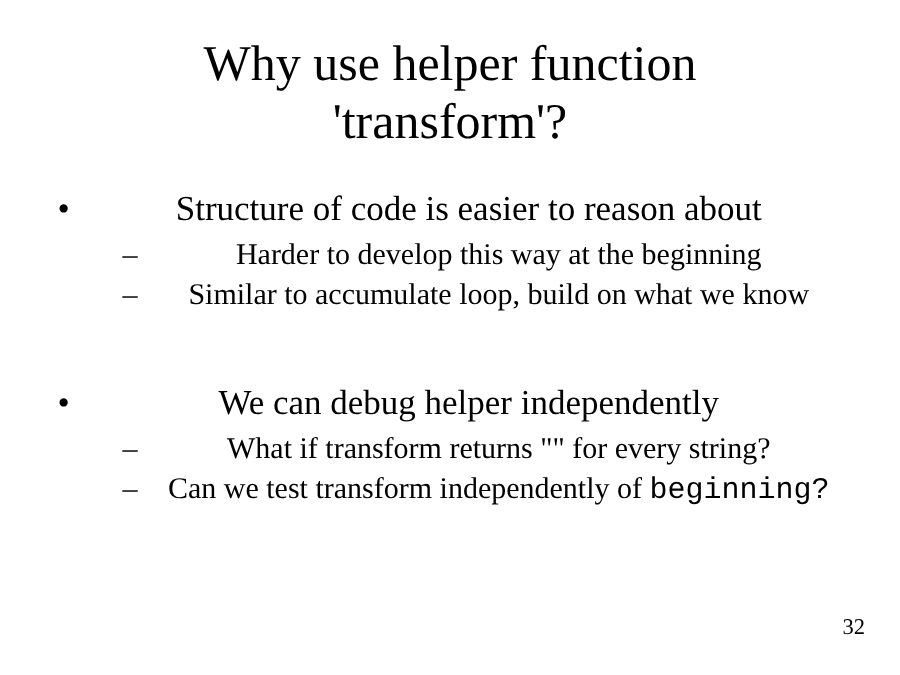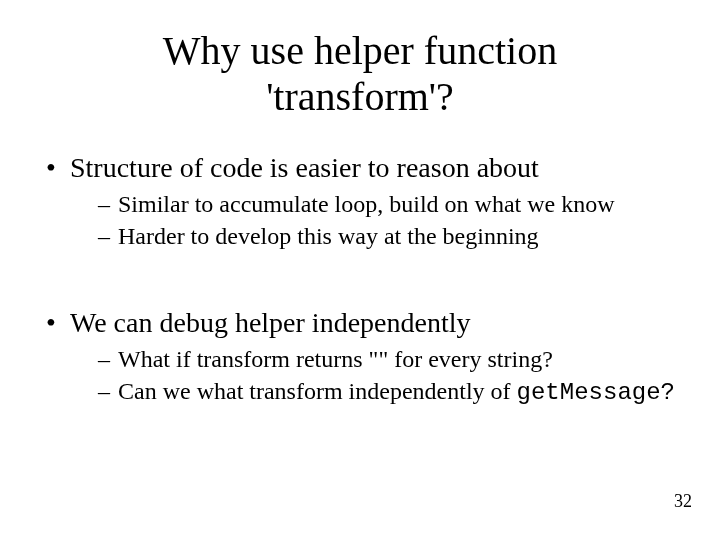--- a/index.html
+++ b/index.html
@@ -30,20 +30,21 @@
     list-style: none;
     margin: 0;
     padding: 0;
   }
   ul.level1 > li {
     position: relative;
     font-size: 28px;
     line-height: 1.25;
     padding-left: 30px;
     margin-bottom: 6px;
+    text-align: center;
   }
   ul.level1 > li::before {
     content: "•";
     position: absolute;
     left: 6px;
     top: 0;
     font-size: 28px;
   }
   ul.level2 {
     list-style: none;
@@ -81,39 +82,39 @@
 
 <div class="slide">
 
   <div class="title">Why use helper function 'transform'?</div>
 
   <ul class="level1">
     <li>
       <span>Structure of code is easier to reason about</span>
       <ul class="level2">
         <li>
-          <span>Similar to accumulate loop, build on what we know</span>
+          <span>Harder to develop this way at the beginning</span>
         </li>
         <li>
-          <span>Harder to develop this way at the beginning</span>
+          <span>Similar to accumulate loop, build on what we know</span>
         </li>
       </ul>
     </li>
   </ul>
 
   <div class="spacer"></div>
 
   <ul class="level1">
     <li>
       <span>We can debug helper independently</span>
       <ul class="level2">
         <li>
           <span>What if transform returns "" for every string?</span>
         </li>
         <li>
-          <span>Can we what transform independently of </span><span class="mono">getMessage?</span>
+          <span>Can we test transform independently of </span><span class="mono">beginning?</span>
         </li>
       </ul>
     </li>
   </ul>
 
   <div class="page-num">32</div>
 </div>
 
 </body></html>

